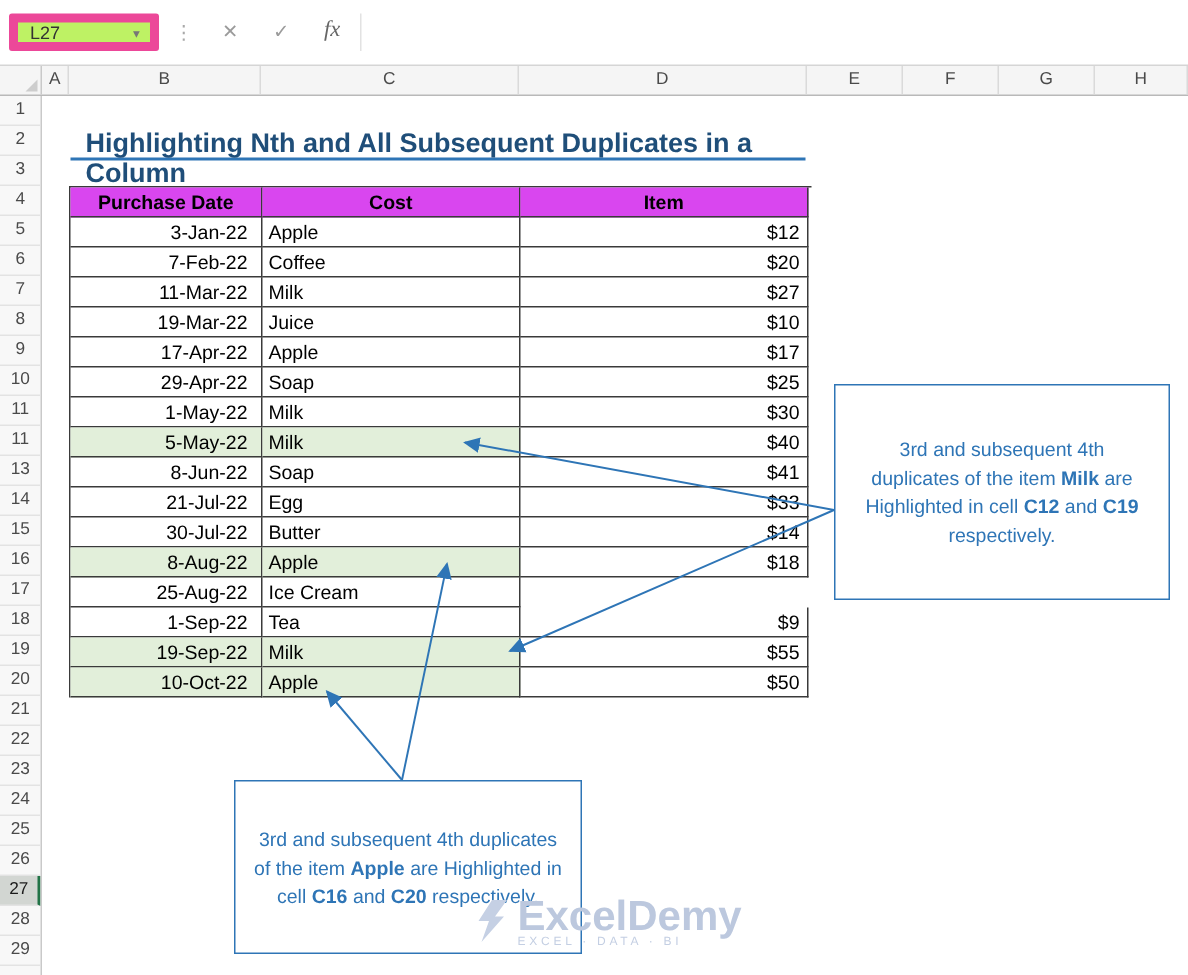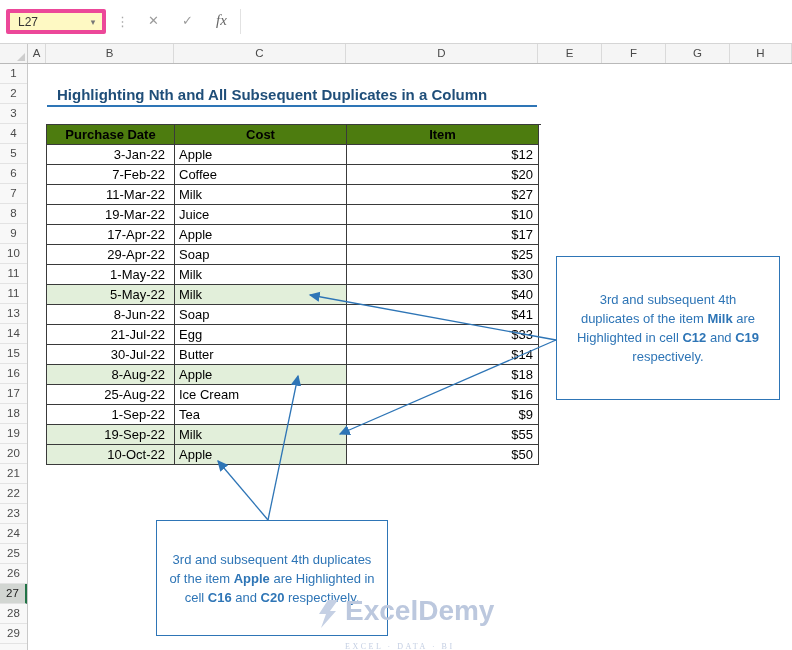--- a/index.html
+++ b/index.html
@@ -2,22 +2,22 @@
 <html><head>
 <meta charset="utf-8">
 <style>
   html,body { margin:0; padding:0; background:#fff; }
   .app { position:relative; width:792px; height:650px; background:#fff; overflow:hidden;
          font-family:"Liberation Sans", sans-serif; }
 
   
   .fbar { position:absolute; left:0; top:0; width:792px; height:44px; background:#ffffff;
           border-bottom:1px solid #d5d5d5; box-sizing:border-box; }
-  .namebox { position:absolute; left:6px; top:9px; width:100px; height:25px; background:#fef9c3;
-             border:4px solid #ec4899; border-radius:2px; display:flex; align-items:center; box-sizing:border-box; }
+  .namebox { position:absolute; left:6px; top:9px; width:100px; height:25px; background:#bef264;
+             border:6px solid #ec4899; border-radius:2px; display:flex; align-items:center; box-sizing:border-box; }
   .nb-text { flex:1; padding-left:8px; font-size:12px; color:#333; }
   .nb-caret { width:18px; text-align:center; color:#777; font-size:9px; cursor:pointer; }
   .fb-dots { position:absolute; left:116px; top:14px; color:#a9a9a9; font-size:13px; }
   .fb-ico  { position:absolute; top:14px; color:#9b9b9b; font-size:13px; line-height:14px; }
   .fb-x    { left:148px; }
   .fb-ck   { left:182px; }
   .fb-fx   { position:absolute; left:216px; top:12px; font-family:"Liberation Serif", serif;
              font-style:italic; font-size:15px; color:#666; }
   .fb-sep  { position:absolute; left:240px; top:9px; width:1px; height:25px; background:#e2e2e2; }
   .fb-input{ position:absolute; left:246px; top:9px; right:2px; height:25px; background:#fff; }
@@ -33,51 +33,51 @@
   .rowhdrs { position:absolute; left:0; top:64px; width:28px; bottom:0; background:#f8f8f8;
              border-right:1px solid #c9c9c9; box-sizing:border-box; overflow:hidden; }
   .rowhdr  { height:20px; box-sizing:border-box; border-bottom:1px solid #e3e3e3; font-size:11.5px;
              color:#4a4a4a; text-align:center; line-height:19px; }
   .rowhdr.sel { background:#d2d6d2; border-right:2px solid #217346; color:#1a1a1a; }
 
   .gridbg { position:absolute; left:28px; top:64px; right:0; bottom:0; background:#ffffff; }
 
   
   .title { position:absolute; left:47px; top:85px; width:490px; height:22px; box-sizing:border-box;
-           padding-left:10px; font-size:15px; font-weight:bold; color:#1f4e79; line-height:20px;
+           padding-left:10px; font-size:18px; font-weight:bold; color:#1f4e79; line-height:20px;
            border-bottom:2px solid #2e75b6; z-index:1; }
 
   
   .xtable { position:absolute; left:46px; top:124px; width:494px; background:#fff;
             border-top:1px solid #3a3a3a; border-left:1px solid #3a3a3a; z-index:1; }
   .thead, .trow { display:grid; grid-template-columns:128px 172px 192px; }
   .th, .td { box-sizing:border-box; height:20px; line-height:19px; font-size:13px; color:#000;
              border-right:1px solid #3a3a3a; border-bottom:1px solid #3a3a3a; overflow:hidden; }
-  .th { background:#4d7c0f; font-weight:bold; text-align:center; }
+  .th { background:#d946ef; font-weight:bold; text-align:center; }
   .td.date { text-align:right; padding-right:9px; }
   .td.item { text-align:left;  padding-left:4px; }
   .td.cost { text-align:right; padding-right:5px; }
   .td.hl   { background:#e2efda; }
 
   
   .callout { position:absolute; border:1px solid #2e75b6; background:#fff; color:#2e75b6;
              font-size:13px; text-align:center; display:flex; align-items:center; justify-content:center;
              box-sizing:border-box; z-index:4; }
   .callout p { margin:0; padding:0 12px; line-height:19px; }
   .callout .b { font-weight:bold; }
   .callout.milk  { left:556px; top:256px; width:224px; height:144px; }
   .callout.apple { left:156px; top:520px; width:232px; height:116px; }
 
   .arrows { position:absolute; left:0; top:0; width:792px; height:650px; z-index:5; pointer-events:none; }
 
   
   .watermark { position:absolute; left:318px; top:599px; display:flex; align-items:flex-start;
                gap:5px; z-index:6; pointer-events:none; }
   .wm-name { font-size:28px; font-weight:bold; color:#bcc8de; line-height:24px; }
-  .wm-tag  { font-size:8px; letter-spacing:2.5px; color:#c4cfe3; margin-top:19px;font-family:Liberation Serif, serif; }
+  .wm-tag  { font-size:8px; letter-spacing:2.5px; color:#c4cfe3; margin-top:0; }
 </style>
 </head>
 <body>
 
 <div class="app">
 
   <div class="fbar">
     <div class="namebox">
       <span class="nb-text">L27</span>
       <span class="nb-caret">▾</span>
@@ -201,21 +201,20 @@
           <div class="td cost">$14</div>
         </div>
         <div class="trow">
           <div class="td date hl">8-Aug-22</div>
           <div class="td item hl">Apple</div>
           <div class="td cost">$18</div>
         </div>
         <div class="trow">
           <div class="td date">25-Aug-22</div>
           <div class="td item">Ice Cream</div>
-          <div class="td cost">$16</div>
         </div>
         <div class="trow">
           <div class="td date">1-Sep-22</div>
           <div class="td item">Tea</div>
           <div class="td cost">$9</div>
         </div>
         <div class="trow">
           <div class="td date hl">19-Sep-22</div>
           <div class="td item hl">Milk</div>
           <div class="td cost">$55</div>

